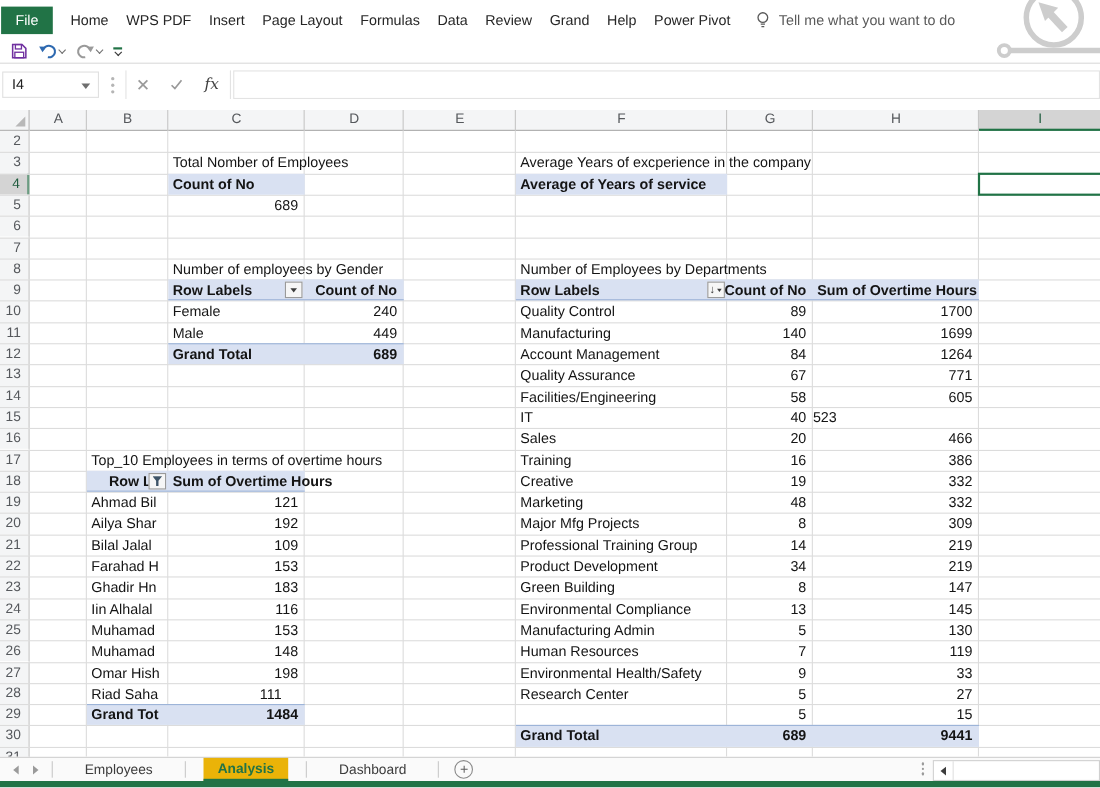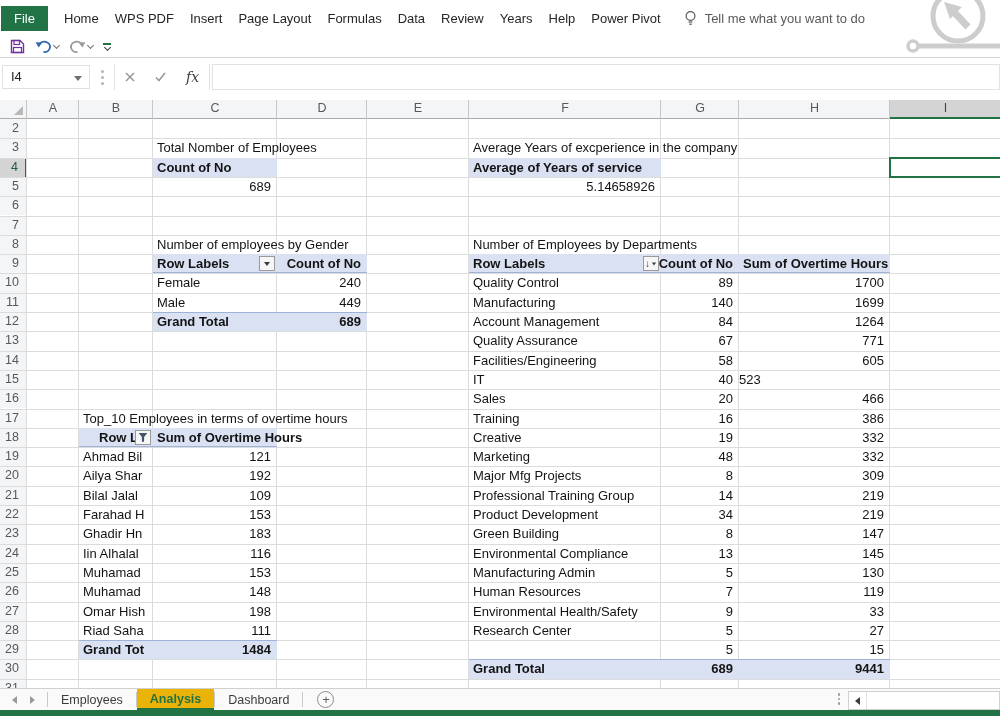--- a/index.html
+++ b/index.html
@@ -69,21 +69,21 @@
   <div class="menubar">
     <div class="file-tab">File</div>
     <div id="menu-items" style="display:flex;align-items:center;">
         <span class="menu-item">Home</span>
         <span class="menu-item">WPS PDF</span>
         <span class="menu-item">Insert</span>
         <span class="menu-item">Page Layout</span>
         <span class="menu-item">Formulas</span>
         <span class="menu-item">Data</span>
         <span class="menu-item">Review</span>
-        <span class="menu-item">Years</span>
+        <span class="menu-item">Grand</span>
         <span class="menu-item">Help</span>
         <span class="menu-item">Power Pivot</span>
       </div>
     <div class="tellme">
       <svg width="15" height="17" viewBox="0 0 15 17">
         <circle cx="7.5" cy="6" r="4.4" fill="none" stroke="#595959" stroke-width="1.2"></circle>
         <line x1="5.6" y1="12" x2="9.4" y2="12" stroke="#595959" stroke-width="1.2"></line>
         <line x1="6.2" y1="14.2" x2="8.8" y2="14.2" stroke="#595959" stroke-width="1.2"></line>
       </svg>
       <span>Tell me what you want to do</span>
@@ -233,21 +233,20 @@
       <div class="hline" style="left: 0px; top: 540.1px; width: 1000px; height: 1px;"></div>
       <div class="hline" style="left: 0px; top: 559.4px; width: 1000px; height: 1px;"></div>
       <div class="hline" style="left: 0px; top: 578.7px; width: 1000px; height: 1px;"></div>
       <div class="cell" style="left: 157px; top: 38.3px; height: 19.3px;">Total Nomber of Employees</div>
       <div class="strip" style="left: 153px; top: 57.6px; width: 124px; height: 19.3px;"></div>
       <div class="cell" style="left: 157px; top: 57.6px; height: 19.3px; font-weight: bold;">Count of No</div>
       <div class="cell" style="left: 153px; top: 76.9px; width: 118px; height: 19.3px; text-align: right;">689</div>
       <div class="cell" style="left: 473px; top: 38.3px; height: 19.3px;">Average Years of excperience in the company</div>
       <div class="strip" style="left: 469px; top: 57.6px; width: 192px; height: 19.3px;"></div>
       <div class="cell" style="left: 473px; top: 57.6px; height: 19.3px; font-weight: bold;">Average of Years of service</div>
-      <div class="cell" style="left: 469px; top: 76.9px; width: 186px; height: 19.3px; text-align: right;">5.14658926</div>
       <div class="cell" style="left: 157px; top: 134.8px; height: 19.3px;">Number of employees by Gender</div>
       <div class="strip" style="left: 153px; top: 154.1px; width: 214px; height: 19.3px; border-bottom: 1px solid rgb(157, 180, 216);"></div>
       <div class="cell" style="left: 157px; top: 154.1px; height: 19.3px; width: 116px; overflow: hidden; font-weight: bold;">Row Labels</div>
       <div class="ficon" style="left: 259px; top: 156.1px;">
         <div class="tri-dn"></div>
       </div>
       <div class="cell" style="right: 639px; top: 154.1px; height: 19.3px; text-align: right; font-weight: bold;">Count of No</div>
       <div class="cell" style="left: 157px; top: 173.4px; height: 19.3px; width: 116px; overflow: hidden;">Female</div>
       <div class="cell" style="left: 277px; top: 173.4px; width: 84px; height: 19.3px; text-align: right;">240</div>
       <div class="cell" style="left: 157px; top: 192.7px; height: 19.3px; width: 116px; overflow: hidden;">Male</div>
@@ -346,33 +345,33 @@
       <div class="cell" style="left: 153px; top: 424.3px; width: 118px; height: 19.3px; text-align: right;">183</div>
       <div class="cell" style="left: 83px; top: 443.6px; height: 19.3px; width: 66px; overflow: hidden;">Iin Alhalal</div>
       <div class="cell" style="left: 153px; top: 443.6px; width: 118px; height: 19.3px; text-align: right;">116</div>
       <div class="cell" style="left: 83px; top: 462.9px; height: 19.3px; width: 66px; overflow: hidden;">Muhamad</div>
       <div class="cell" style="left: 153px; top: 462.9px; width: 118px; height: 19.3px; text-align: right;">153</div>
       <div class="cell" style="left: 83px; top: 482.2px; height: 19.3px; width: 66px; overflow: hidden;">Muhamad</div>
       <div class="cell" style="left: 153px; top: 482.2px; width: 118px; height: 19.3px; text-align: right;">148</div>
       <div class="cell" style="left: 83px; top: 501.5px; height: 19.3px; width: 66px; overflow: hidden;">Omar Hish</div>
       <div class="cell" style="left: 153px; top: 501.5px; width: 118px; height: 19.3px; text-align: right;">198</div>
       <div class="cell" style="left: 83px; top: 520.8px; height: 19.3px; width: 66px; overflow: hidden;">Riad Saha</div>
-      <div class="cell" style="left: 153px; top: 520.8px; width: 118px; height: 19.3px; text-align: right;">111</div>
+      <div class="cell" style="left: 138px; top: 520.8px; width: 118px; height: 19.3px; text-align: right;">111</div>
       <div class="strip" style="left: 79px; top: 540.1px; width: 198px; height: 19.3px; border-top: 1px solid rgb(157, 180, 216);"></div>
       <div class="cell" style="left: 83px; top: 540.1px; height: 19.3px; width: 66px; overflow: hidden; font-weight: bold;">Grand Tot</div>
       <div class="cell" style="left: 153px; top: 540.1px; width: 118px; height: 19.3px; text-align: right; font-weight: bold;">1484</div>
       <div class="acell" style="left: 889px; top: 56.6px; width: 113px; height: 21.3px;"></div>
     </div>
 
   <div class="tabbar">
     <div class="navarrows">
       <span class="tria left"></span>
       <span class="tria right"></span>
     </div>
-    <div id="sheet-tabs" style="display:flex;align-items:stretch;">
+    <div id="sheet-tabs" style="display:flex;align-items:stretch;gap:16px;">
         <div class="tabsep"></div>
         <div class="stab">Employees</div>
         <div class="tabsep"></div>
         <div class="stab active">Analysis</div>
         <div class="tabsep"></div>
         <div class="stab">Dashboard</div>
         <div class="tabsep"></div>
       </div>
     <div class="addsheet">+</div>
     <div class="dotsv">

